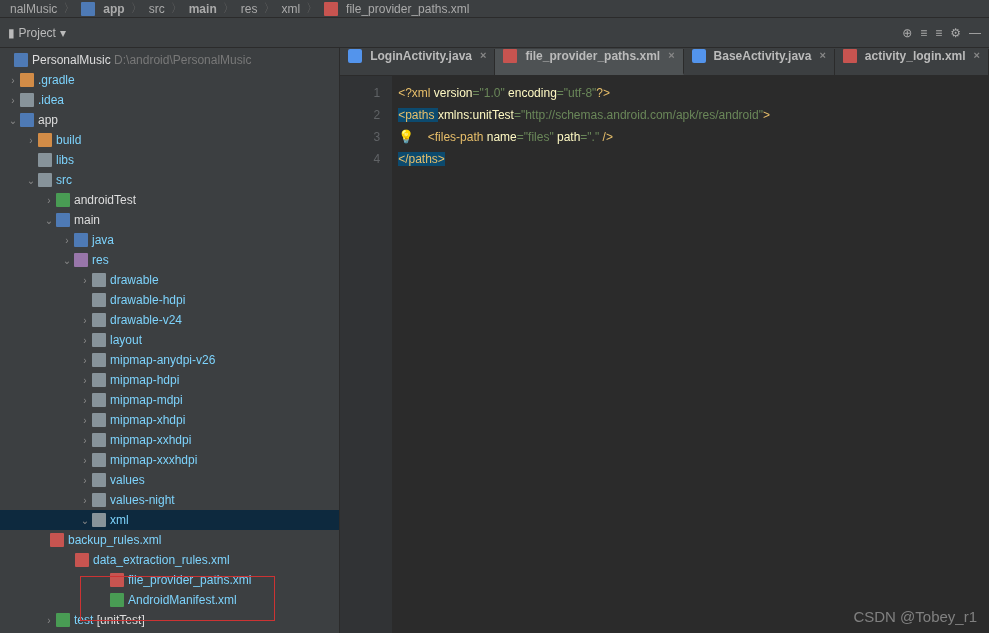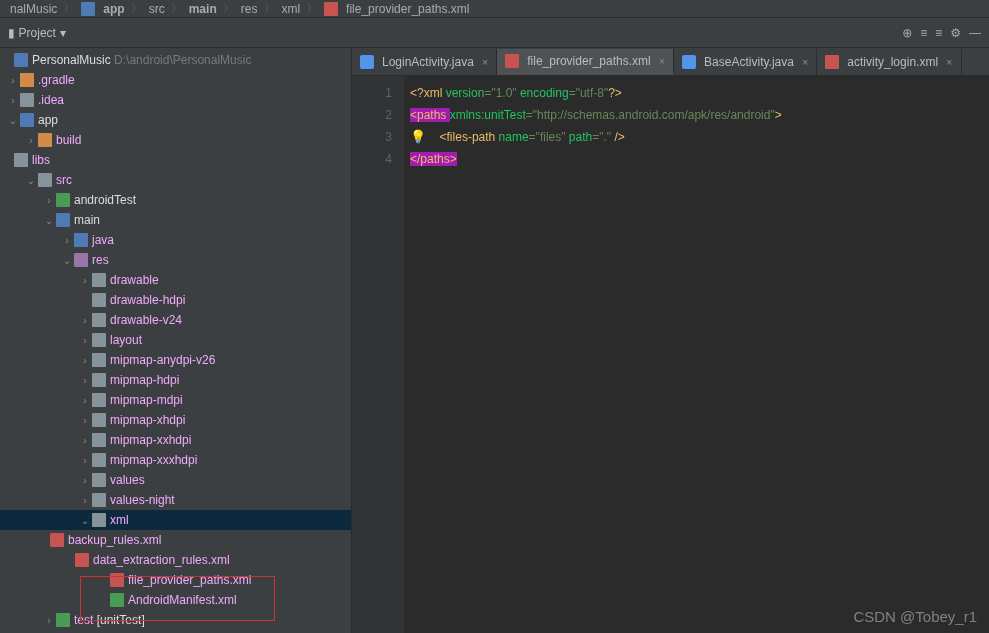--- a/index.html
+++ b/index.html
@@ -19,36 +19,36 @@
 .chev { width: 14px; text-align: center; color: #888; font-size: 10px; }
 .icon { width: 14px; height: 14px; margin-right: 4px; display: inline-block; }
 .icon-folder { background: #87939a; border-radius: 1px; }
 .icon-folder-orange { background: #d28c47; border-radius: 1px; }
 .icon-folder-src { background: #4e7ab5; border-radius: 1px; }
 .icon-folder-test { background: #499c54; border-radius: 1px; }
 .icon-folder-res { background: #9876aa; border-radius: 1px; }
 .icon-xml { background: #c75450; border-radius: 1px; }
 .icon-java { background: #5394ec; border-radius: 2px; }
 .icon-manifest { background: #499c54; border-radius: 1px; }
-.tree-label { color: #f0abfc; }
+.tree-label { color: #7dd3fc; }
 .tree-label.bold { font-weight: normal; color: #ddd; }
 .tree-label.dim { color: #787878; }
 .highlight-box { border: 1px solid #cc3333; position: absolute; pointer-events: none; }
 .editor-area { flex: 1; display: flex; flex-direction: column; background: #2b2b2b; }
 .tab-bar { height: 28px; background: #3c3f41; display: flex; align-items: flex-end; border-bottom: 1px solid #2b2b2b; }
-.tab { height: 26px; padding: 0 8px; display: flex; align-items: center; gap: 4px; background: #3c3f41; border-right: 1px solid #2b2b2b; color: #bbb; cursor: pointer; }
+.tab { height: 26px; padding: 0 8px; display: flex; align-items: flex-start; gap: 4px; background: #3c3f41; border-right: 1px solid #2b2b2b; color: #bbb; cursor: pointer; font-weight: bold; }
 .tab.active { background: #4e5254; border-bottom: 2px solid #4e5254; }
 .tab-close { color: #888; font-size: 11px; margin-left: 4px; }
 .gutter-code { display: flex; flex: 1; }
 .gutter { width: 52px; background: #313335; color: #606366; text-align: right; padding: 6px 12px 0 0; line-height: 22px; font-family: Consolas, monospace; font-size: 13px; }
 .code { flex: 1; padding: 6px 0 0 6px; font-family: Consolas, monospace; font-size: 13px; line-height: 22px; white-space: pre; }
 .tag { color: #e8bf6a; }
-.attr { color: #22c55e; }
+.attr { color: #fef9c3; }
 .val { color: #6a8759; }
-.hl { background: #a21caf; }
+.hl { background: #0c4a6e; }
 .bulb { color: #e8bf6a; font-size: 13px; }
 .watermark { position: absolute; bottom: 8px; right: 12px; color: #808080; font-size: 15px; }
 </style>
 </head>
 <body>
 
 <div class="breadcrumb">
   <span class="crumb">
       <span>nalMusic</span>
     </span>
@@ -108,21 +108,21 @@
       <div class="tree-row" style="padding-left:6px">
           <span class="chev">⌄</span>
           <span class="icon icon-folder-src"></span>
           <span class="tree-label bold">app</span>
         </div>
       <div class="tree-row" style="padding-left:24px">
           <span class="chev">›</span>
           <span class="icon icon-folder-orange"></span>
           <span class="tree-label">build</span>
         </div>
-      <div class="tree-row" style="">
+      <div class="tree-row" style="padding-left:24px">
           <span class="chev"></span>
           <span class="icon icon-folder"></span>
           <span class="tree-label">libs</span>
         </div>
       <div class="tree-row" style="padding-left:24px">
           <span class="chev">⌄</span>
           <span class="icon icon-folder"></span>
           <span class="tree-label">src</span>
         </div>
       <div class="tree-row" style="padding-left:42px">

